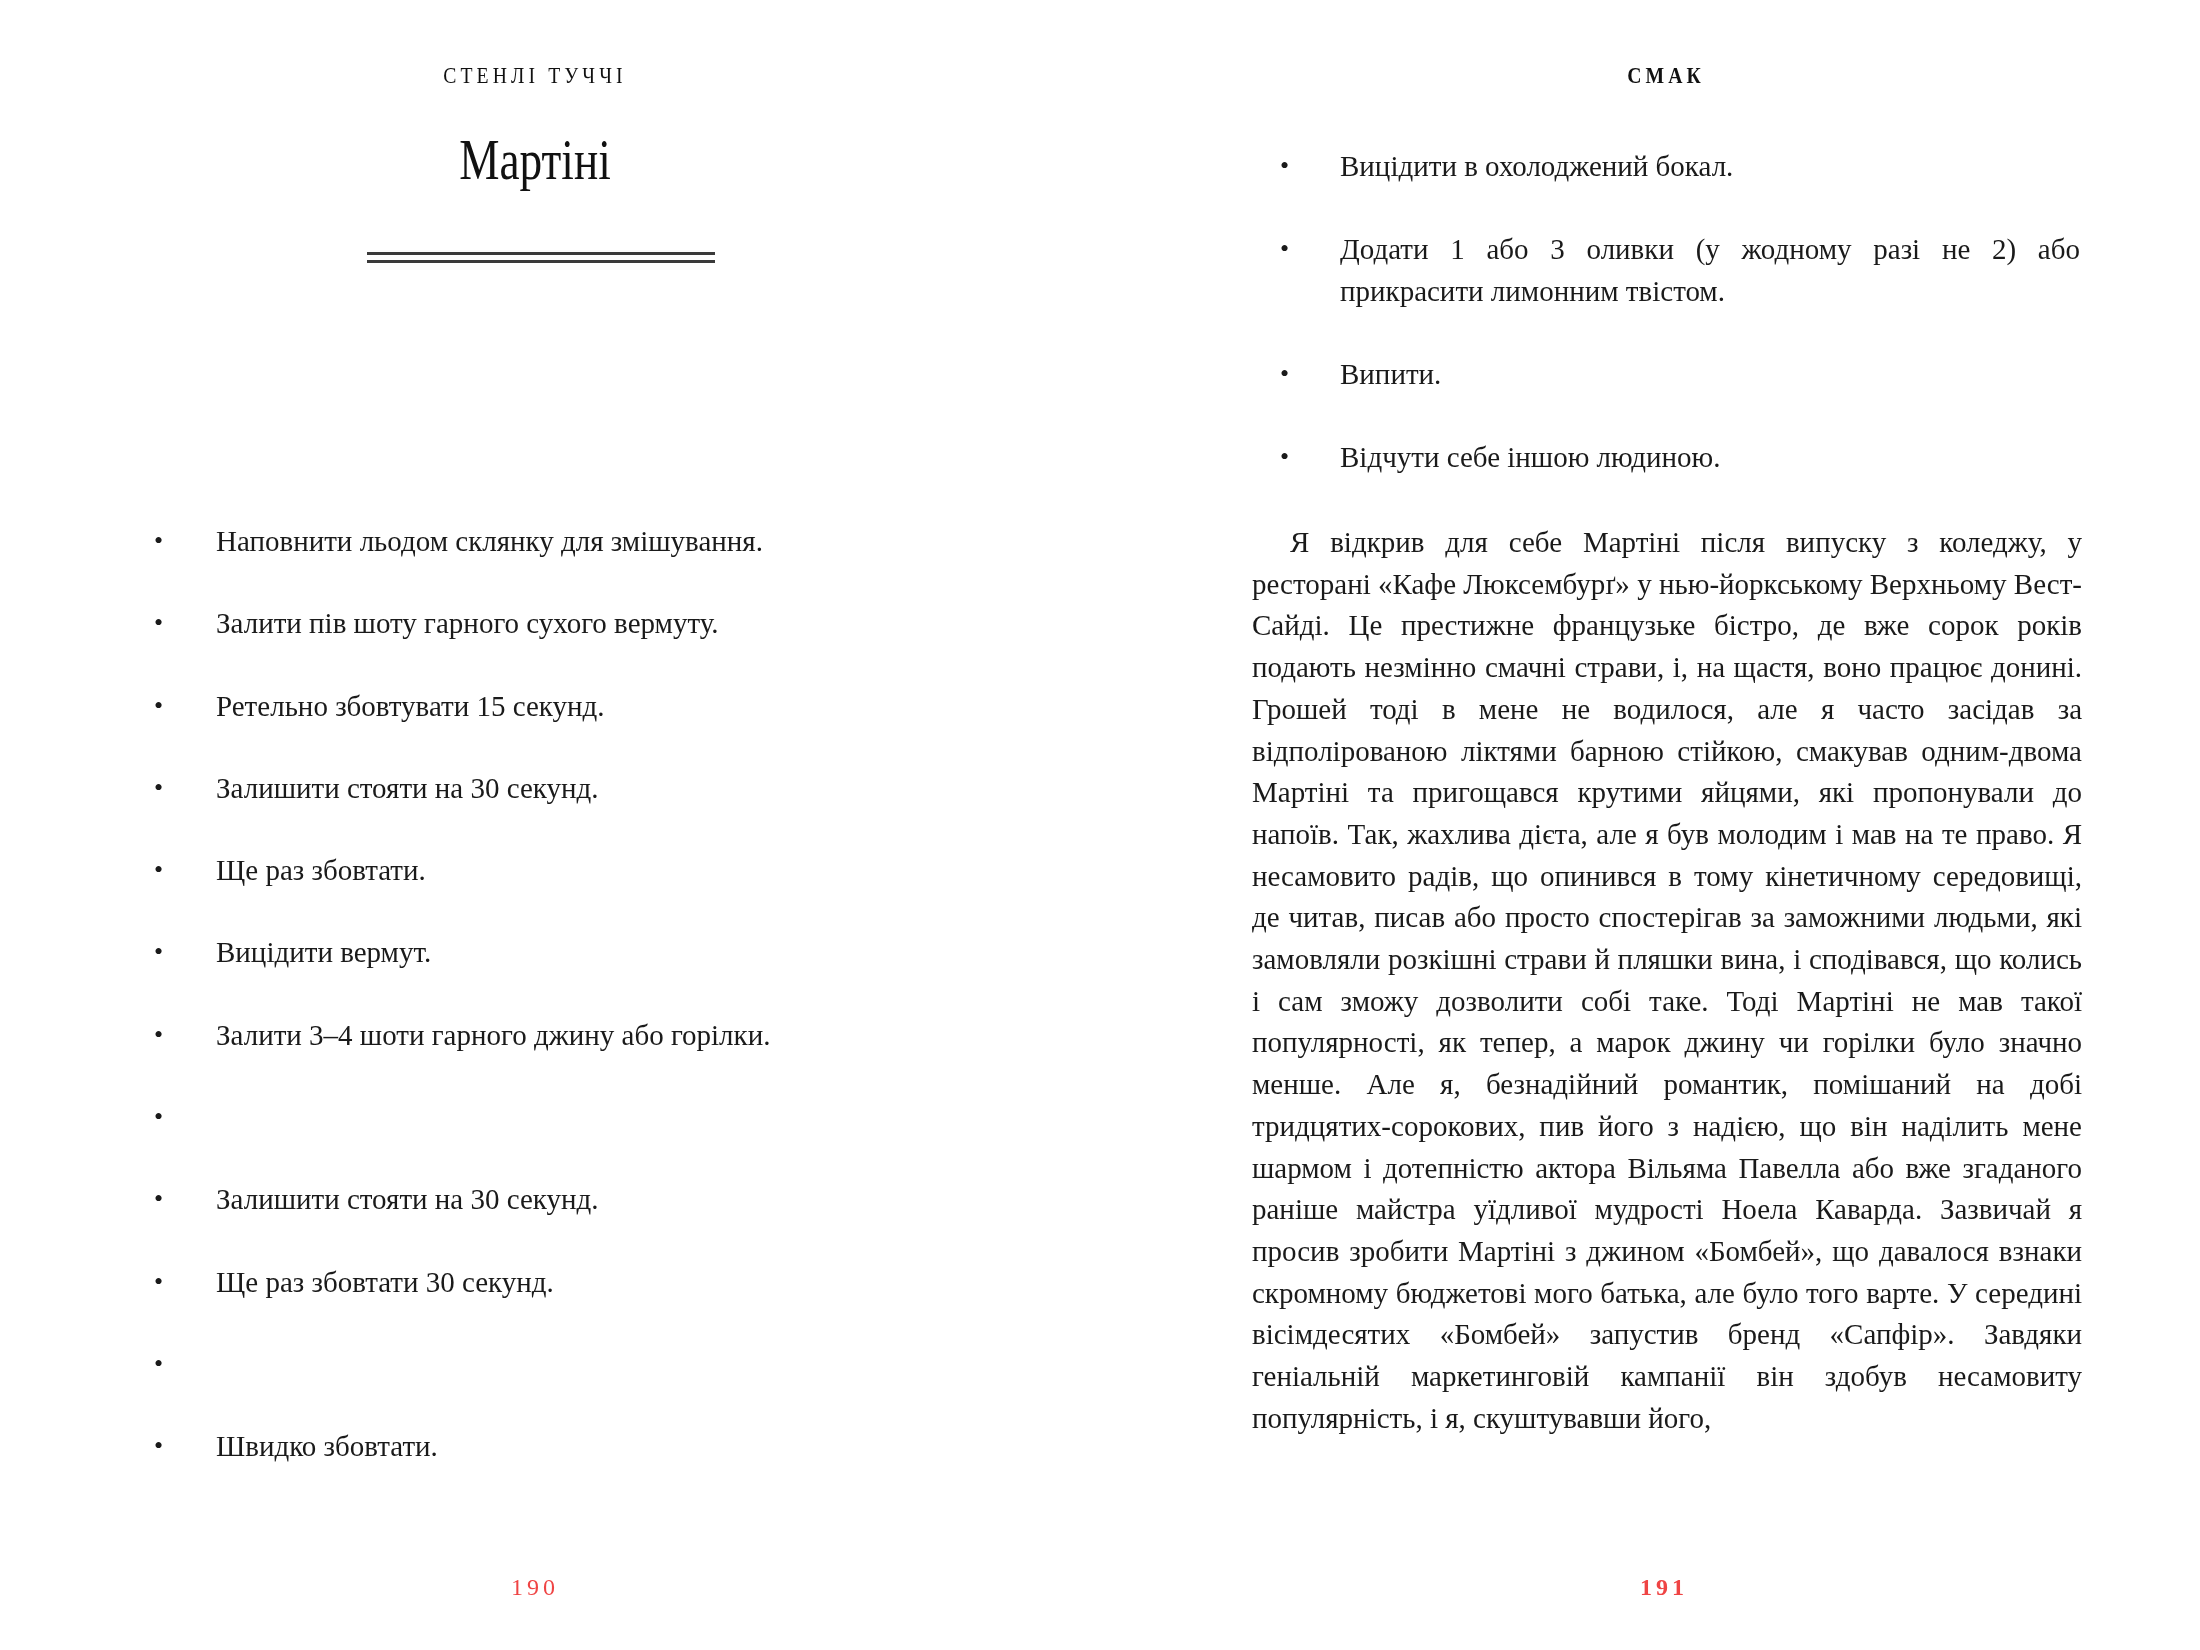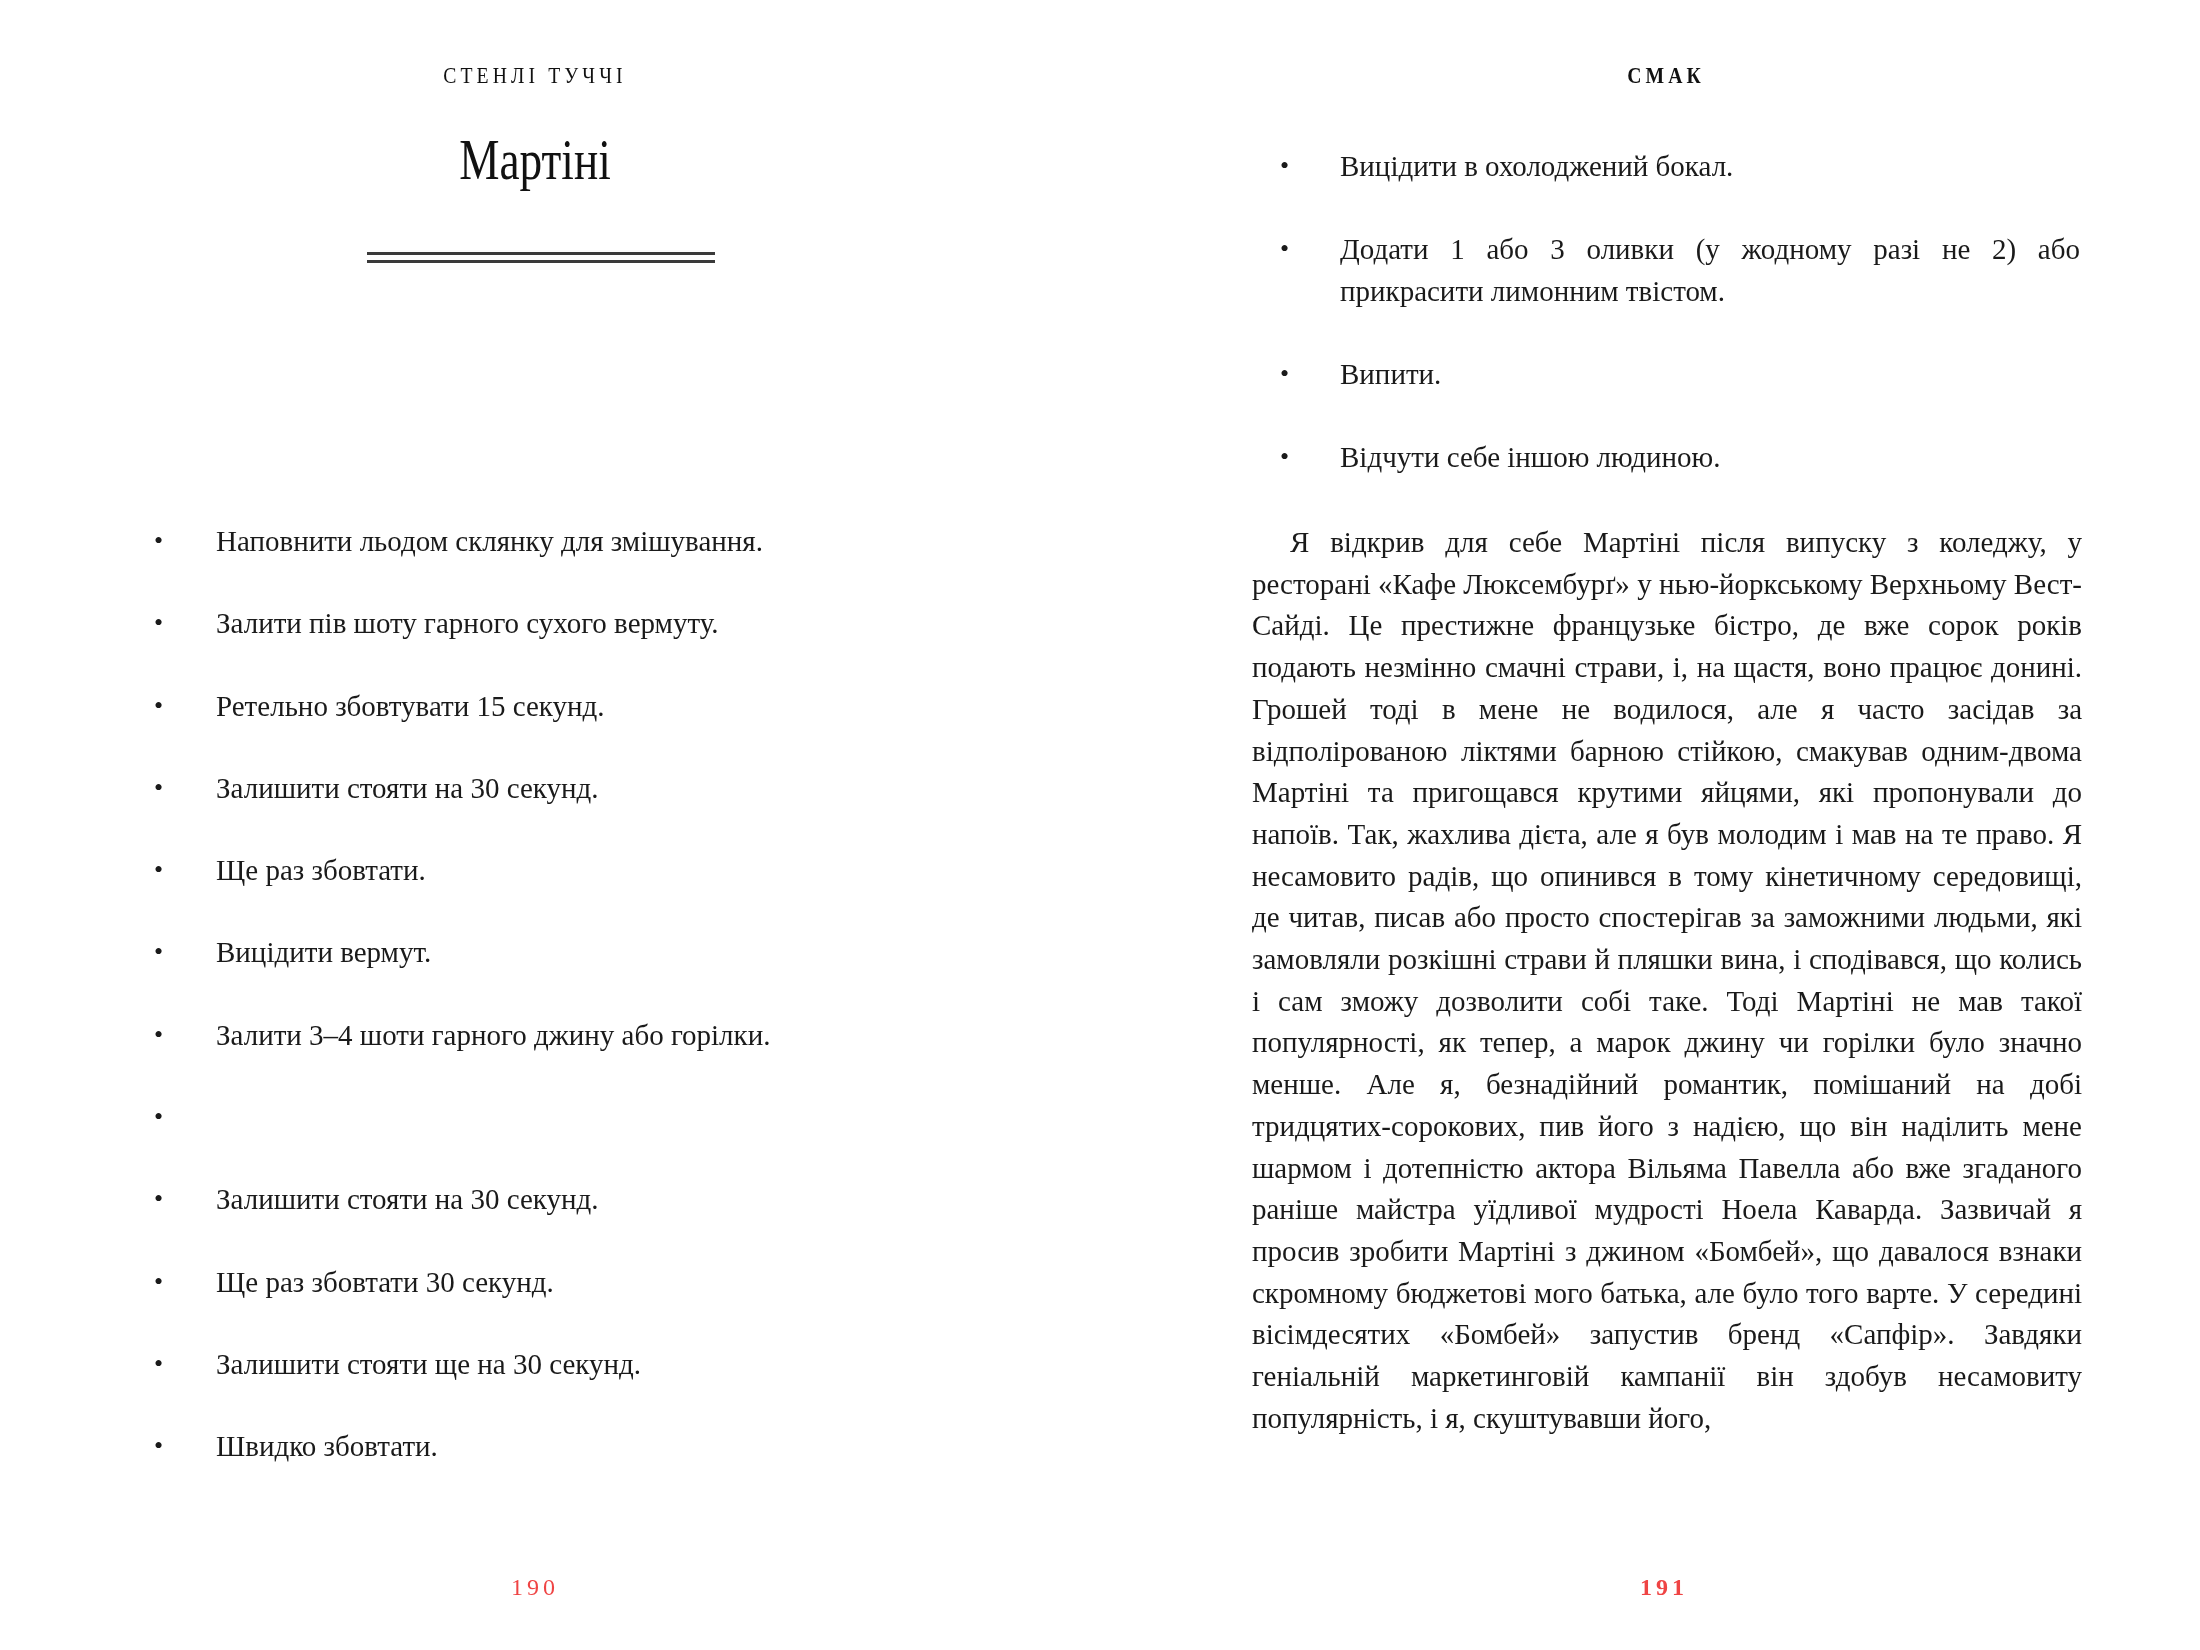--- a/index.html
+++ b/index.html
@@ -90,21 +90,20 @@
     <li>
         <span class="bullet">•</span>
         <span class="txt">Залишити стояти на 30 секунд.</span>
       </li>
     <li>
         <span class="bullet">•</span>
         <span class="txt">Ще раз збовтати 30 секунд.</span>
       </li>
     <li>
         <span class="bullet">•</span>
-        <span class="txt">Залишити стояти ще на 30 секунд.</span>
       </li>
     <li>
         <span class="bullet">•</span>
         <span class="txt">Швидко збовтати.</span>
       </li>
   </ul>
   <div class="folio" id="folio-left">190</div>
 </div>
 
 <div class="page" id="page-right">

